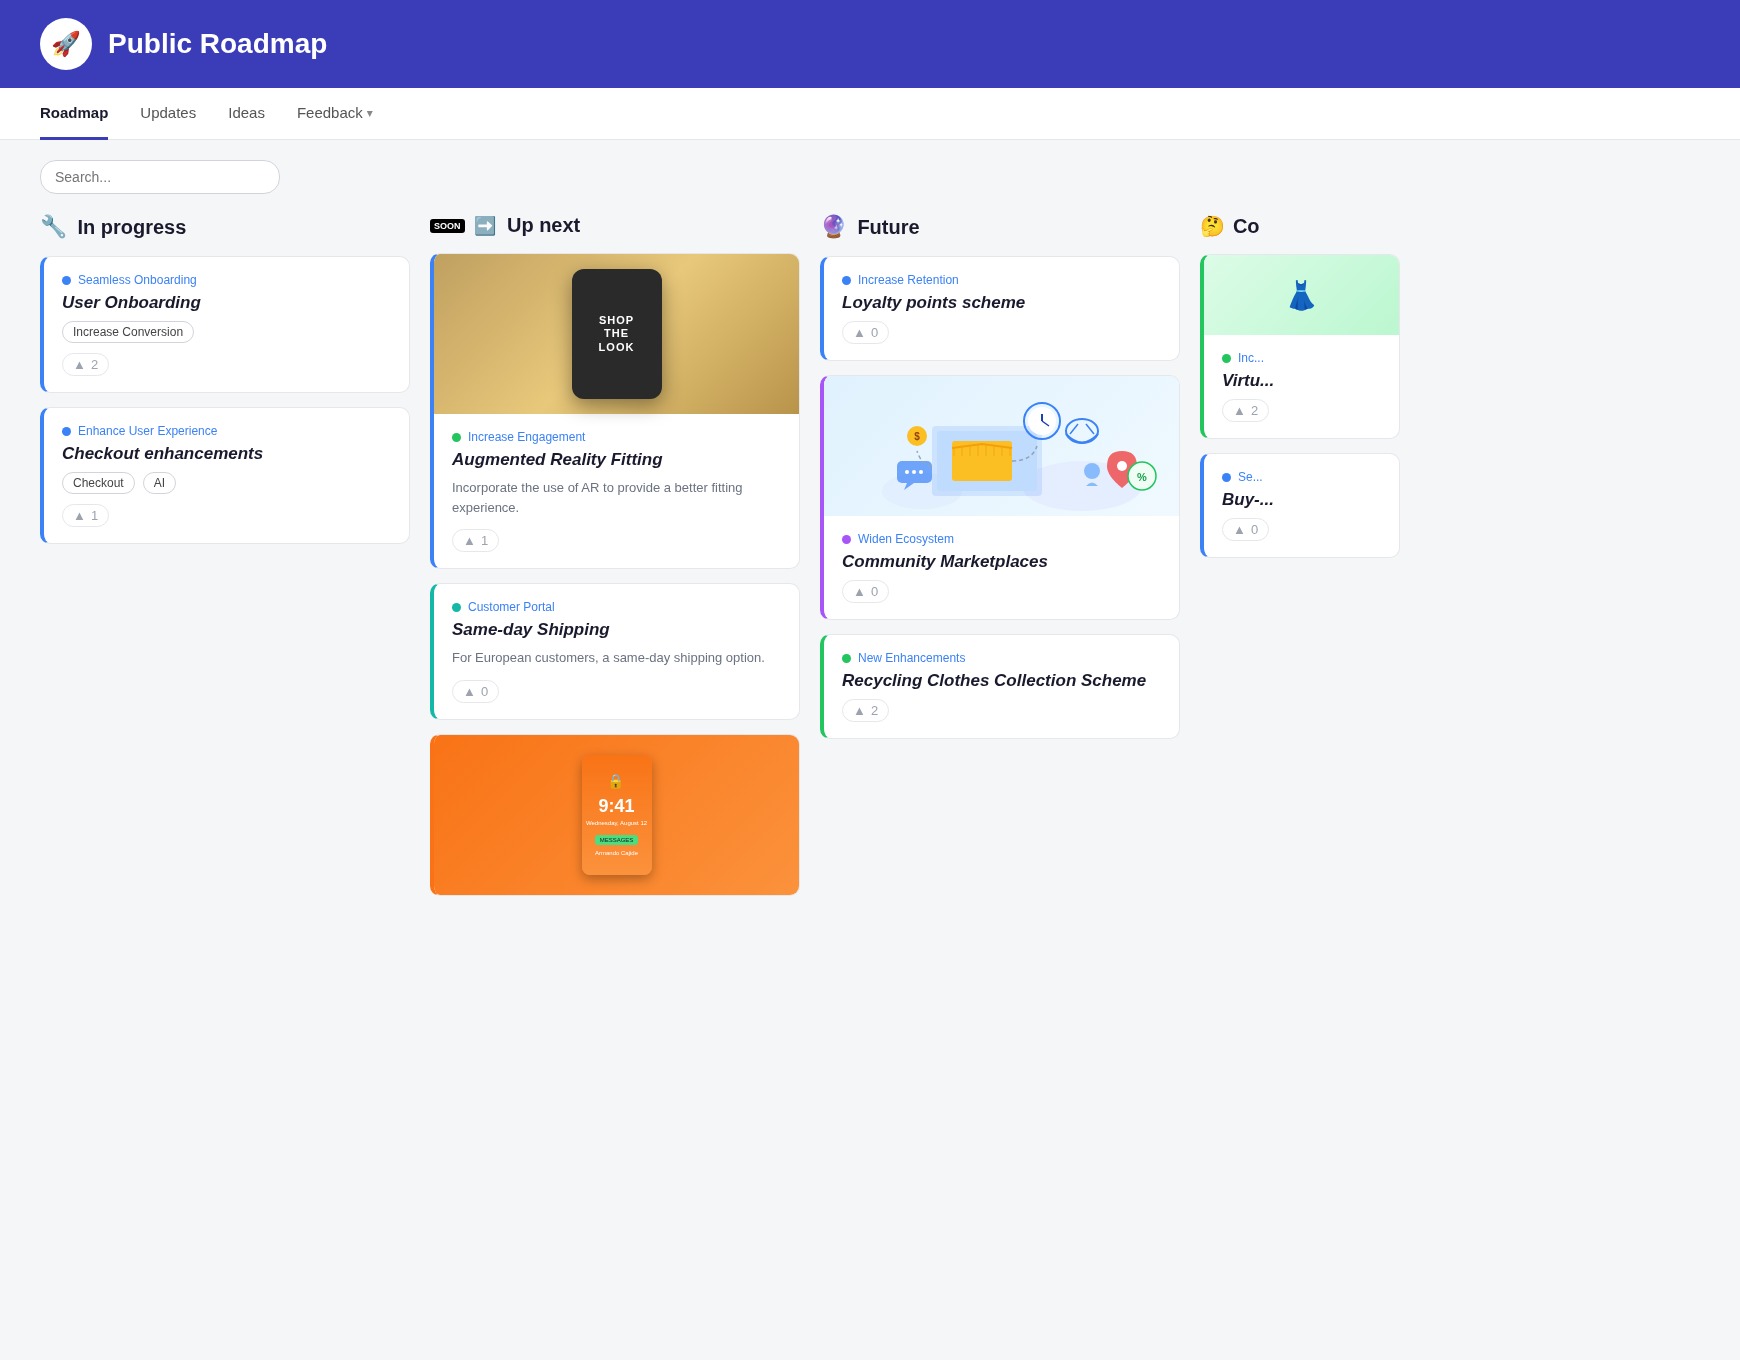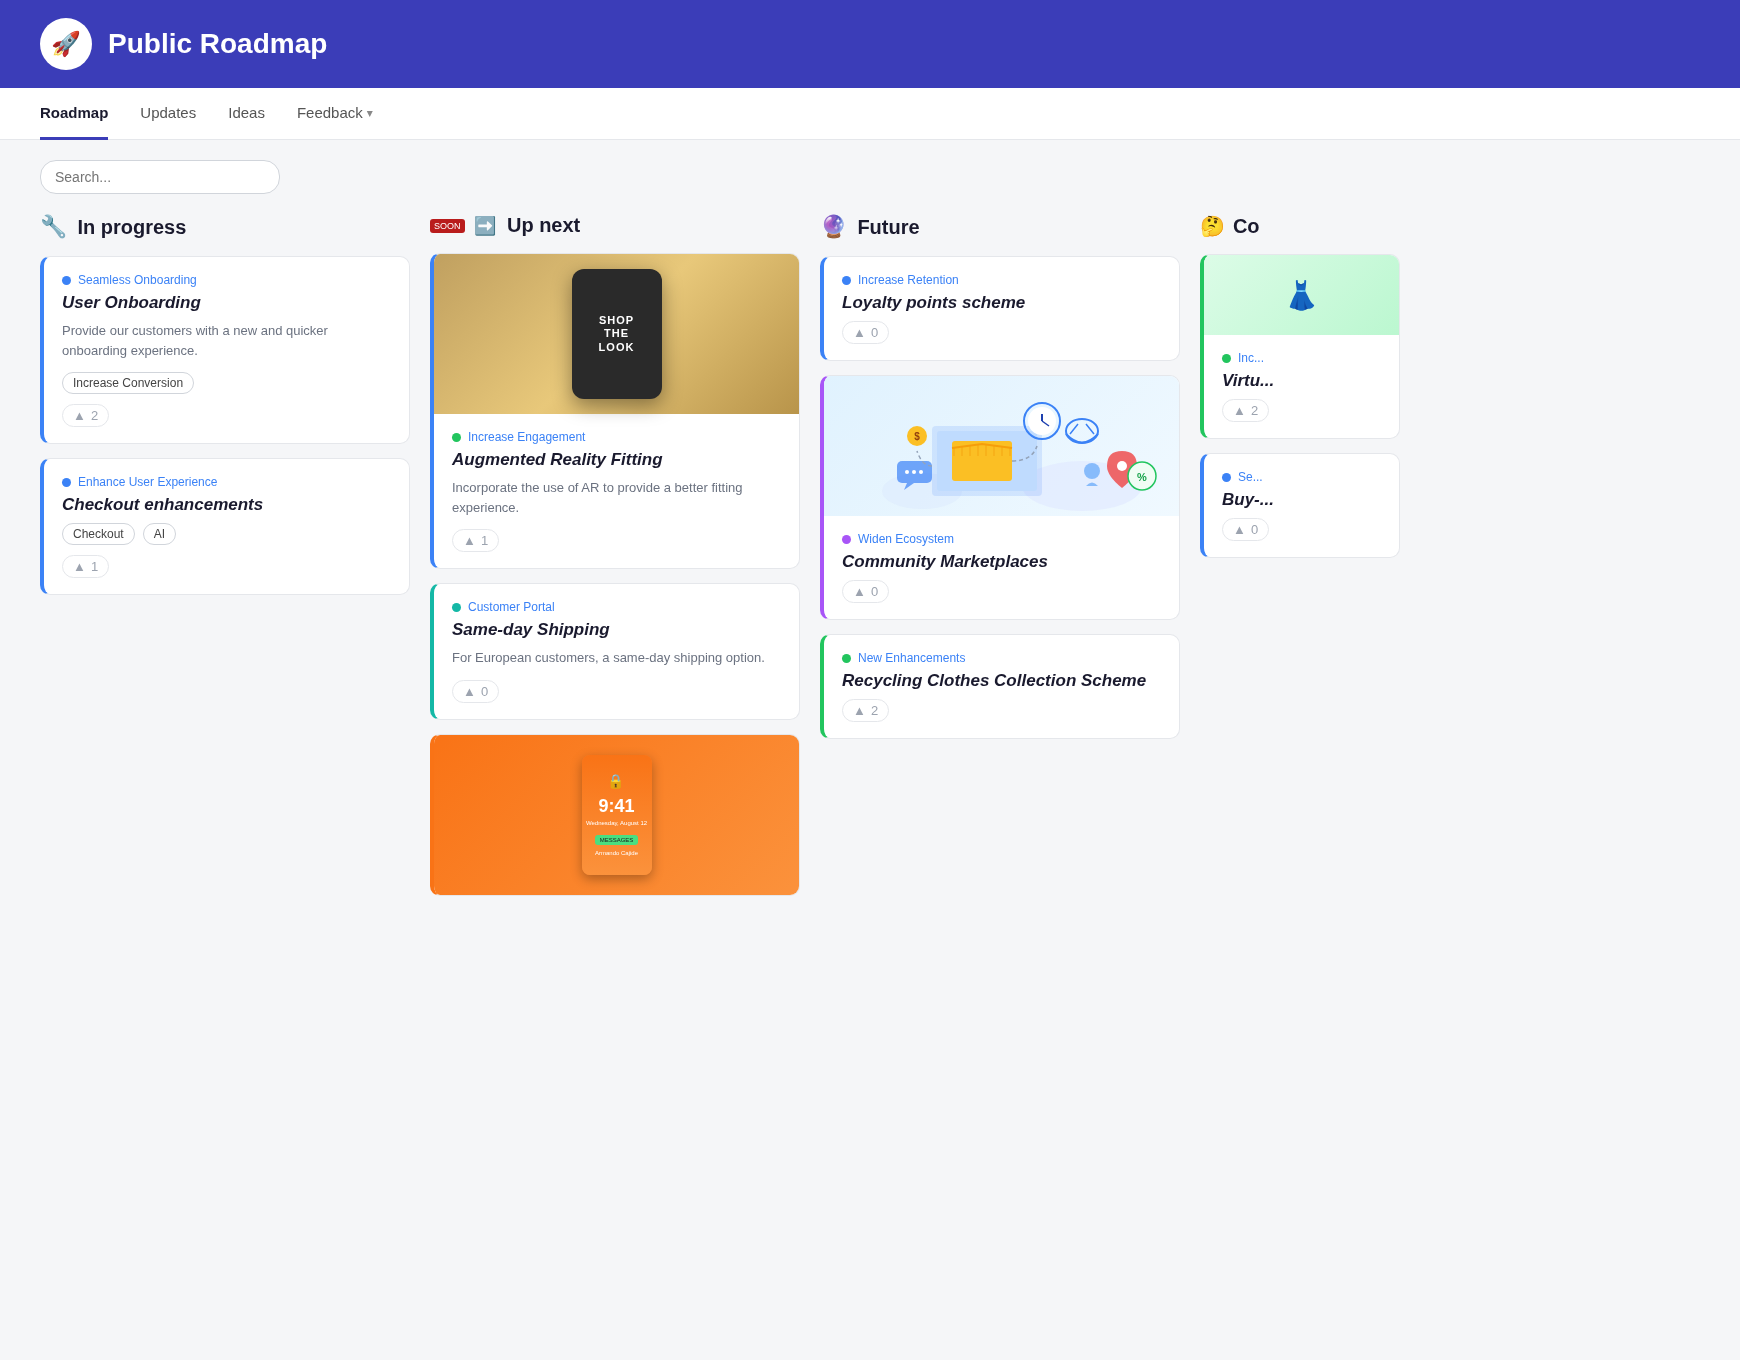--- a/index.html
+++ b/index.html
@@ -251,21 +251,20 @@
       <span>In progress</span>
     </div>
 
     <div class="card card-blue-border">
       <div class="card-inner">
         <div class="card-label">
           <span class="dot dot-blue"></span>
           <span>Seamless Onboarding</span>
         </div>
         <div class="card-title">User Onboarding</div>
-        <div class="card-desc">Provide our customers with a new and quicker onboarding experience.</div>
         <div class="card-tags">
           <span class="tag">Increase Conversion</span>
         </div>
         <button class="upvote-btn">
           <span>▲</span>
           <span>2</span>
         </button>
       </div>
     </div>
 
@@ -283,21 +282,21 @@
         <button class="upvote-btn">
           <span>▲</span>
           <span>1</span>
         </button>
       </div>
     </div>
   </div>
 
   <div class="column">
     <div class="column-header">
-      <span style="background:#b91c1c;color:white;font-size:9px;font-weight:400;padding:2px 4px;border-radius:3px;">SOON</span>
+      <span style="background:#000000;color:white;font-size:9px;font-weight:700;padding:2px 4px;border-radius:3px;">SOON</span>
       <span style="font-size:18px;">➡️</span>
       <span>Up next</span>
     </div>
 
     <div class="card" style="border-left:4px solid #3b82f6;">
       <div class="phone-in-hand">
         <div style="background:#2a2a2a;border-radius:12px;width:90px;height:130px;display:flex;flex-direction:column;align-items:center;justify-content:center;box-shadow:0 6px 20px rgba(0,0,0,0.4);">
           <div style="font-size:11px;font-weight:900;color:white;letter-spacing:1px;text-align:center;line-height:1.2;">SHOP<br>THE<br>LOOK</div>
         </div>
       </div>

